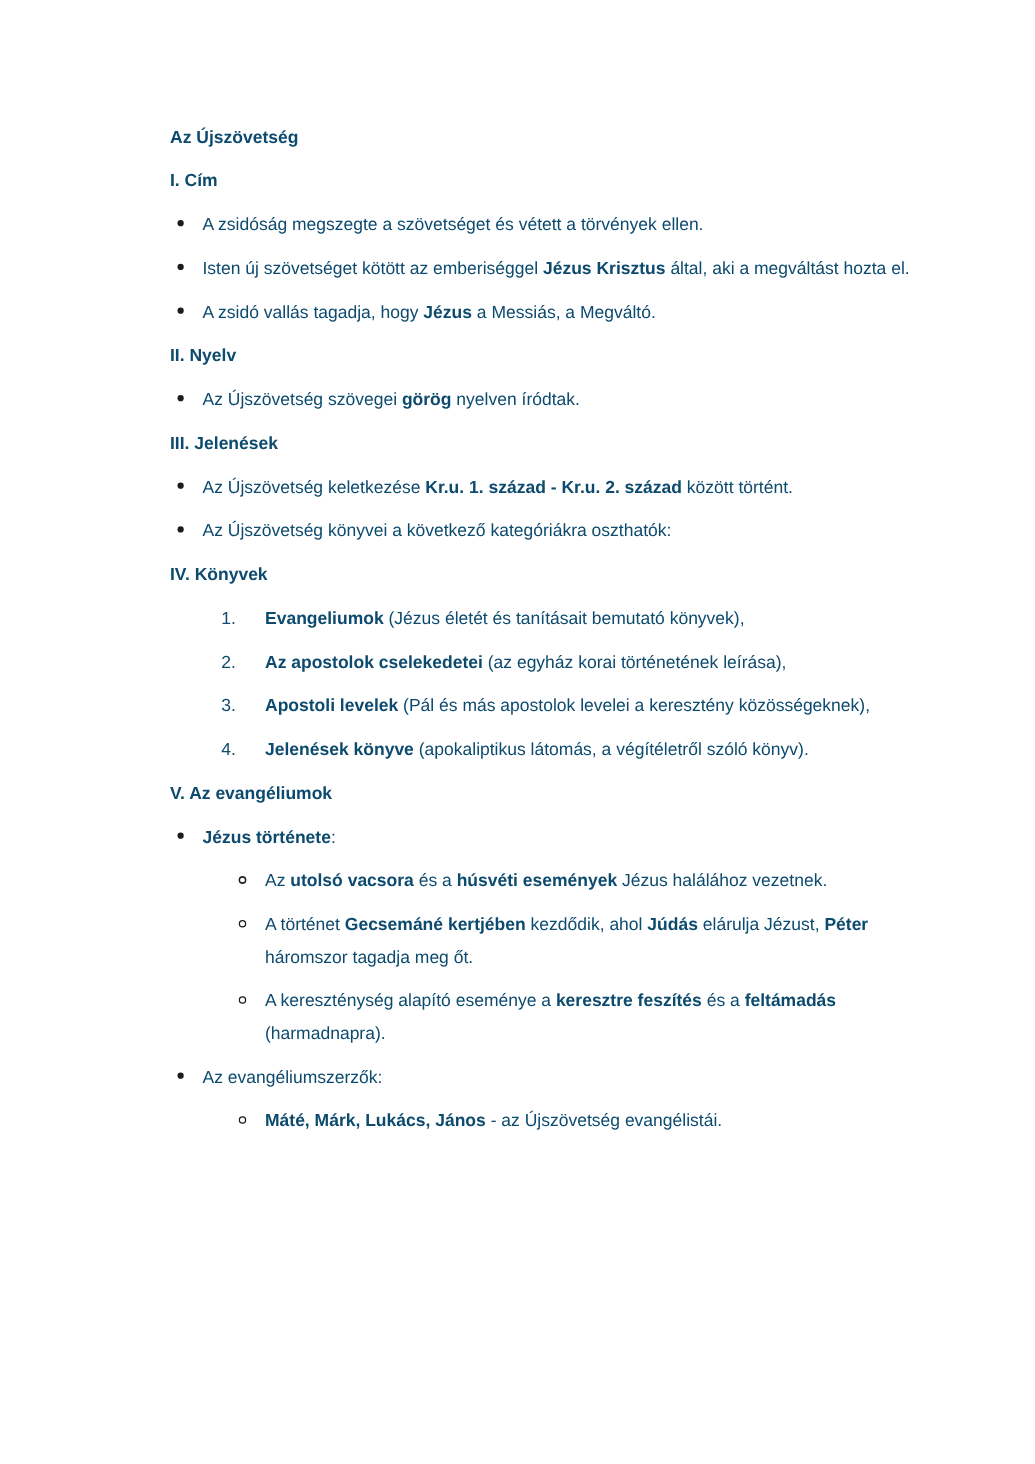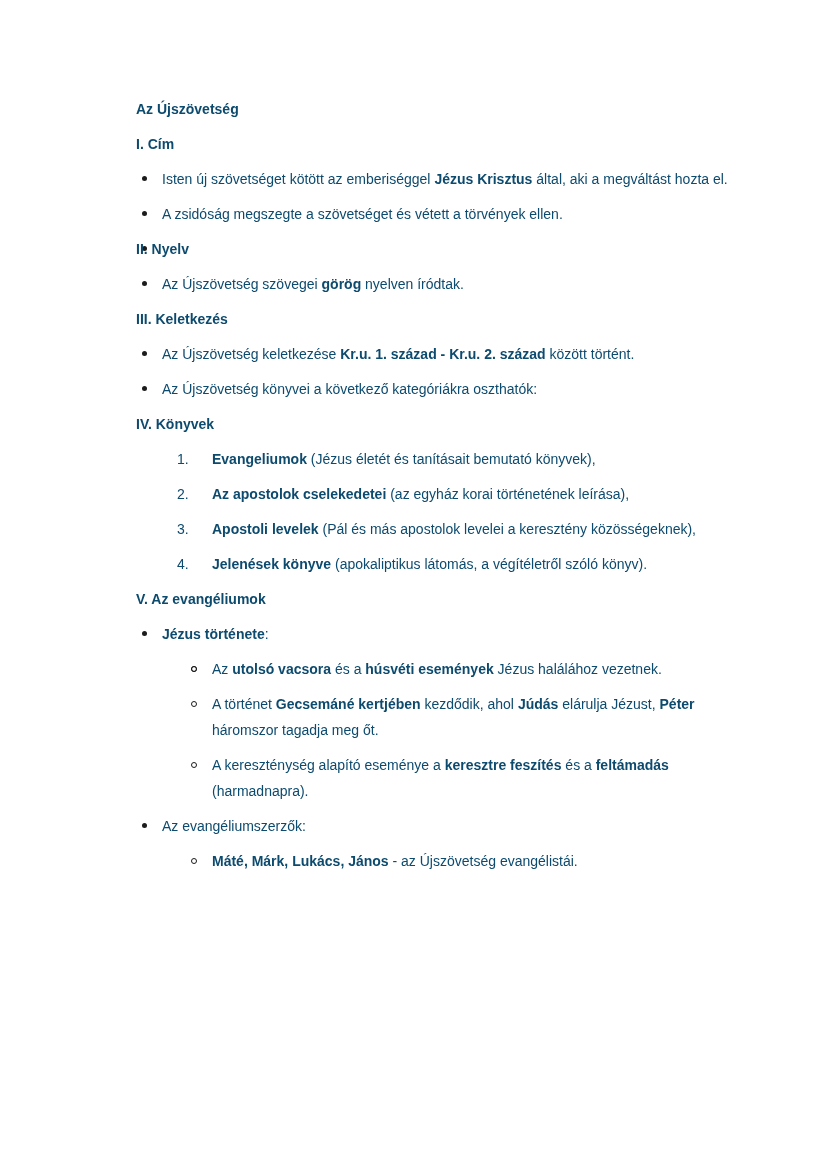--- a/index.html
+++ b/index.html
@@ -61,26 +61,26 @@
     background: transparent;
   }
 </style>
 </head>
 <body>
 
 <div class="page">
   <div class="doc" id="doc-mount">
       <div class="blk t-heading"><span class="txt">Az Újszövetség</span></div>
       <div class="blk t-heading"><span class="txt">I. Cím</span></div>
+      <div class="blk t-bullet"><span class="marker dot"></span><span class="txt">A zsidóság megszegte a szövetséget és vétett a törvények ellen.</span></div>
       <div class="blk t-bullet"><span class="marker dot"></span><span class="txt">Isten új szövetséget kötött az emberiséggel <b>Jézus Krisztus</b> által, aki a megváltást hozta el.</span></div>
-      <div class="blk t-bullet"><span class="marker dot"></span><span class="txt">A zsidóság megszegte a szövetséget és vétett a törvények ellen.</span></div>
-      <div class="blk t-bullet"><span class="marker dot"></span></div>
+      <div class="blk t-bullet"><span class="marker dot"></span><span class="txt">A zsidó vallás tagadja, hogy <b>Jézus</b> a Messiás, a Megváltó.</span></div>
       <div class="blk t-heading"><span class="txt">II. Nyelv</span></div>
       <div class="blk t-bullet"><span class="marker dot"></span><span class="txt">Az Újszövetség szövegei <b>görög</b> nyelven íródtak.</span></div>
-      <div class="blk t-heading"><span class="txt">III. Keletkezés</span></div>
+      <div class="blk t-heading"><span class="txt">III. Jelenések</span></div>
       <div class="blk t-bullet"><span class="marker dot"></span><span class="txt">Az Újszövetség keletkezése <b>Kr.u. 1. század - Kr.u. 2. század</b> között történt.</span></div>
       <div class="blk t-bullet"><span class="marker dot"></span><span class="txt">Az Újszövetség könyvei a következő kategóriákra oszthatók:</span></div>
       <div class="blk t-heading"><span class="txt">IV. Könyvek</span></div>
       <div class="blk t-number"><span class="marker num">1.</span><span class="txt"><b>Evangeliumok</b> (Jézus életét és tanításait bemutató könyvek),</span></div>
       <div class="blk t-number"><span class="marker num">2.</span><span class="txt"><b>Az apostolok cselekedetei</b> (az egyház korai történetének leírása),</span></div>
       <div class="blk t-number"><span class="marker num">3.</span><span class="txt"><b>Apostoli levelek</b> (Pál és más apostolok levelei a keresztény közösségeknek),</span></div>
       <div class="blk t-number"><span class="marker num">4.</span><span class="txt"><b>Jelenések könyve</b> (apokaliptikus látomás, a végítéletről szóló könyv).</span></div>
       <div class="blk t-heading"><span class="txt">V. Az evangéliumok</span></div>
       <div class="blk t-bullet"><span class="marker dot"></span><span class="txt"><b>Jézus története</b>:</span></div>
       <div class="blk t-sub"><span class="marker circ"></span></div>

